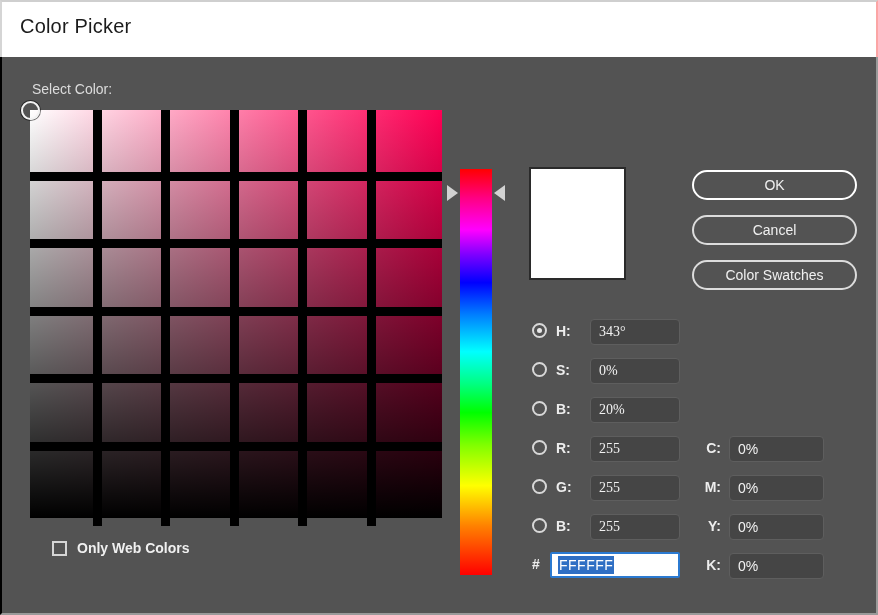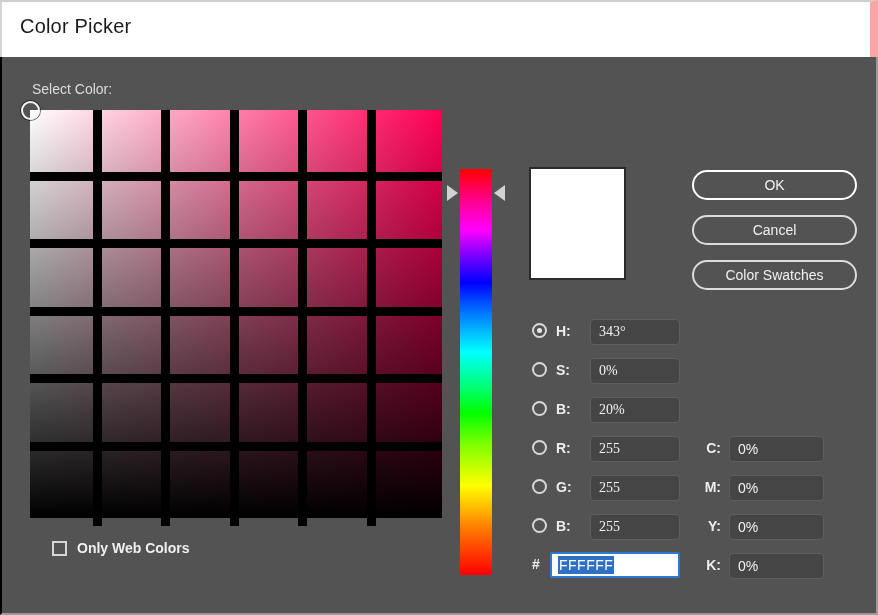--- a/index.html
+++ b/index.html
@@ -22,21 +22,21 @@
 
   
   #titlebar {
     position: absolute;
     left: 0; top: 0;
     width: 878px;
     height: 57px;
     background: #ffffff;
     border-top: 2px solid #cfcfcf;
     border-left: 2px solid #d5d5d5;
-    border-right: 8px solid #fca5a5;
+    border-right: 2px solid #fca5a5;
     box-sizing: border-box;
   }
   #titlebar-text {
     position: absolute;
     left: 18px;
     top: 13px;
     font-size: 20px;
     color: #1b1b1b;
     letter-spacing: 0.2px;
     white-space: nowrap;

